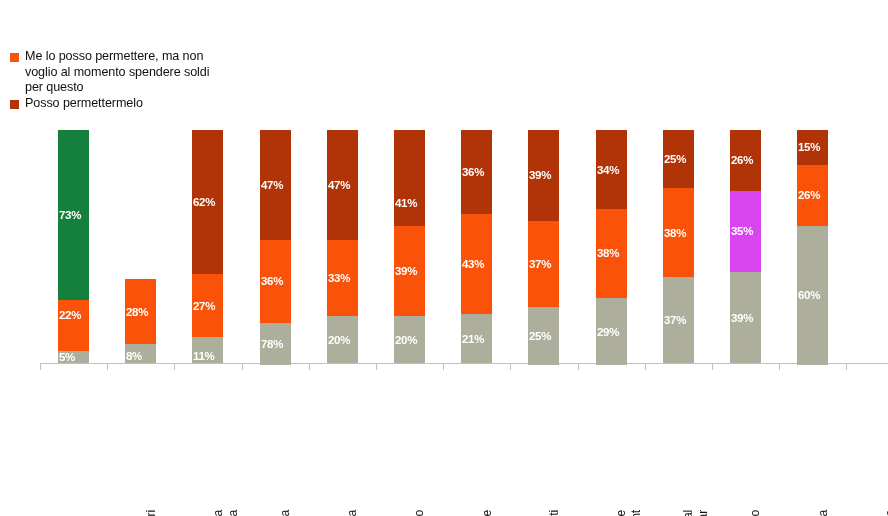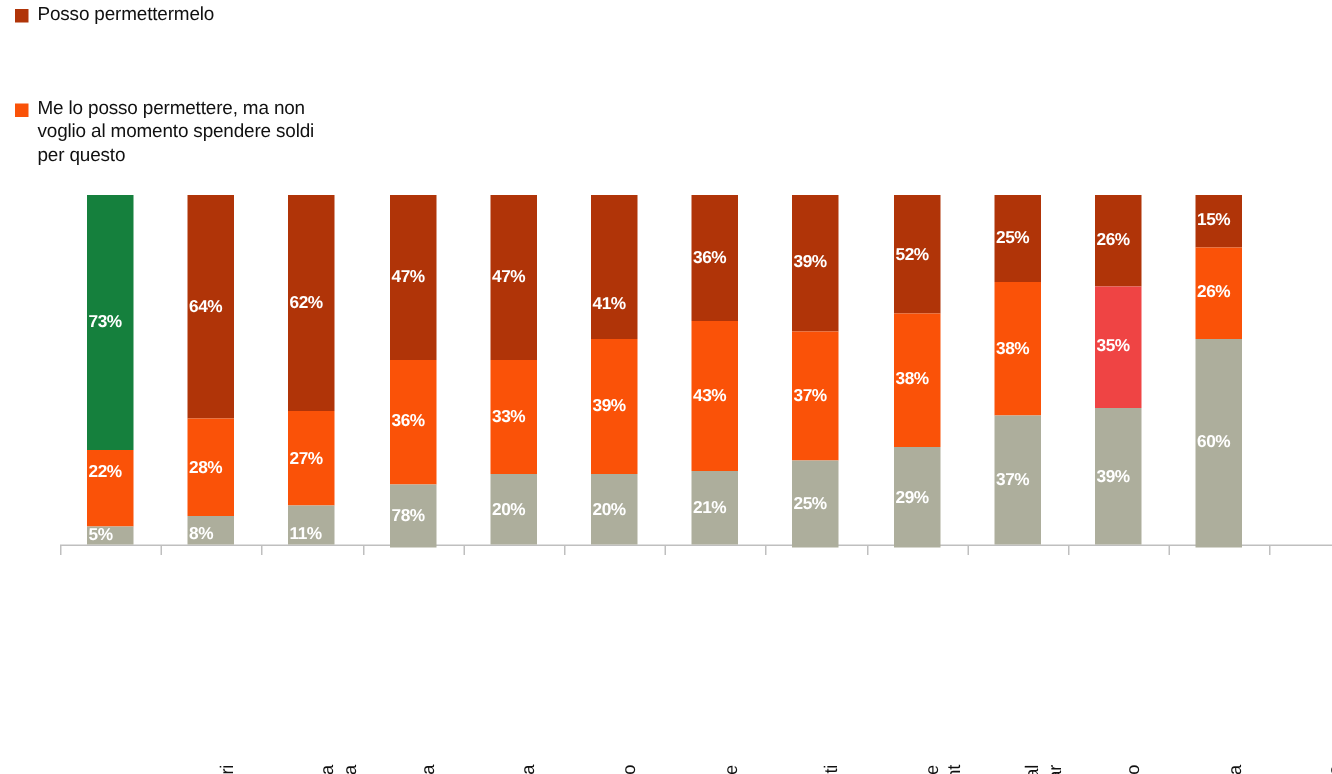--- a/index.html
+++ b/index.html
@@ -118,52 +118,49 @@
     transform: rotate(-90deg) translate(-140px, 0);
     letter-spacing: -0.2px;
   }
 </style>
 </head>
 <body>
 
 <div id="chart-root">
 
   <div class="legend">
-    <div class="legend-entry">
-      <span class="legend-swatch" style="background:#B03408"></span>
-      <span class="legend-label">Posso permettermelo</span>
-    </div>
     <div class="legend-entry legend-entry-2">
       <span class="legend-swatch" style="background:#FA5208"></span>
       <span class="legend-label">Me lo posso permettere, ma non
 voglio al momento spendere soldi
 per questo</span>
     </div>
+    <div class="legend-entry">
+      <span class="legend-swatch" style="background:#B03408"></span>
+      <span class="legend-label">Posso permettermelo</span>
+    </div>
   </div>
 
   <div class="plot" id="plot">
     <div class="axis-line"></div>
   <div class="tick" style="left: 40px;"></div>
       <div class="bar-group" style="left: 58px;">
         <div class="seg" style="top: 0px; height: 170.09px; background: #15803d;">
           <span class="seg-label" style="top: 79.045px;">73%</span>
         </div>
         <div class="seg" style="top: 170.09px; height: 51.26px; background: rgb(250, 82, 8);">
           <span class="seg-label" style="top: 9px;">22%</span>
         </div>
         <div class="seg" style="top: 221.35px; height: 11.65px; background: rgb(173, 174, 156);">
           <span class="seg-label" style="top: 0px;">5%</span>
         </div>
       </div>
       <div class="cat-label" style="left: 4px;">Generi primari</div>
       <div class="tick" style="left: 107px;"></div>
       <div class="bar-group" style="left: 125px;">
-        <div class="seg" style="top: 0px; height: 149.12px; background: rgb(176, 52, 8);">
-          <span class="seg-label" style="top: 68.56px;">64%</span>
-        </div>
         <div class="seg" style="top: 149.12px; height: 65.24px; background: rgb(250, 82, 8);">
           <span class="seg-label" style="top: 26.62px;">28%</span>
         </div>
         <div class="seg" style="top: 214.36px; height: 18.64px; background: rgb(173, 174, 156);">
           <span class="seg-label" style="top: 5.64px;">8%</span>
         </div>
       </div>
       <div class="cat-label" style="left: 71px;">Beni per la cura
 della persona</div>
       <div class="tick" style="left: 174px;"></div>
@@ -241,21 +238,21 @@
         </div>
         <div class="seg" style="top: 177.08px; height: 58.25px; background: rgb(173, 174, 156);">
           <span class="seg-label" style="top: 23.125px;">25%</span>
         </div>
       </div>
       <div class="cat-label" style="left: 474px;">Home
 entertainment</div>
       <div class="tick" style="left: 578px;"></div>
       <div class="bar-group" style="left: 596px;">
         <div class="seg" style="top: 0px; height: 79.22px; background: rgb(176, 52, 8);">
-          <span class="seg-label" style="top: 33.61px;">52%</span>
+          <span class="seg-label" style="top: 33.61px;">34%</span>
         </div>
         <div class="seg" style="top: 79.22px; height: 88.54px; background: rgb(250, 82, 8);">
           <span class="seg-label" style="top: 38.27px;">38%</span>
         </div>
         <div class="seg" style="top: 167.76px; height: 67.57px; background: rgb(173, 174, 156);">
           <span class="seg-label" style="top: 27.785px;">29%</span>
         </div>
       </div>
       <div class="cat-label" style="left: 541px;">Qualche drink al
 bar</div>
@@ -270,21 +267,21 @@
         <div class="seg" style="top: 146.79px; height: 86.21px; background: rgb(173, 174, 156);">
           <span class="seg-label" style="top: 37.105px;">37%</span>
         </div>
       </div>
       <div class="cat-label" style="left: 608px;">Nuovo telefono</div>
       <div class="tick" style="left: 712px;"></div>
       <div class="bar-group" style="left: 730px;">
         <div class="seg" style="top: 0px; height: 60.58px; background: rgb(176, 52, 8);">
           <span class="seg-label" style="top: 24.29px;">26%</span>
         </div>
-        <div class="seg" style="top: 60.58px; height: 81.55px; background: #ef4444;">
+        <div class="seg" style="top: 60.58px; height: 81.55px; background: #d946ef;">
           <span class="seg-label" style="top: 34.775px;">35%</span>
         </div>
         <div class="seg" style="top: 142.13px; height: 90.87px; background: rgb(173, 174, 156);">
           <span class="seg-label" style="top: 39.435px;">39%</span>
         </div>
       </div>
       <div class="cat-label" style="left: 676px;">Grande casa</div>
       <div class="tick" style="left: 779px;"></div>
       <div class="bar-group" style="left: 797px;">
         <div class="seg" style="top: 0px; height: 34.95px; background: rgb(176, 52, 8);">

